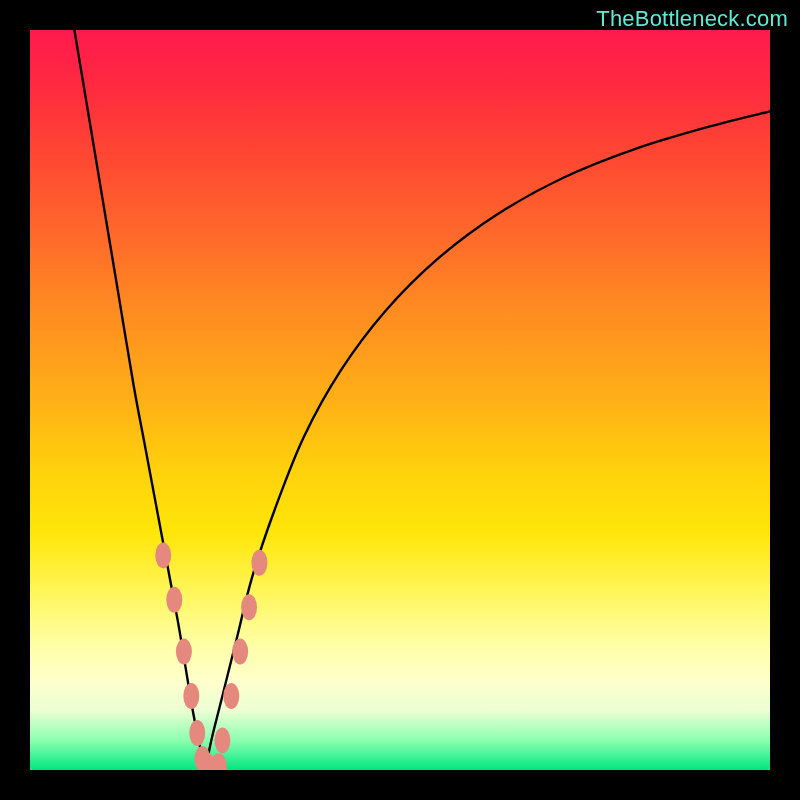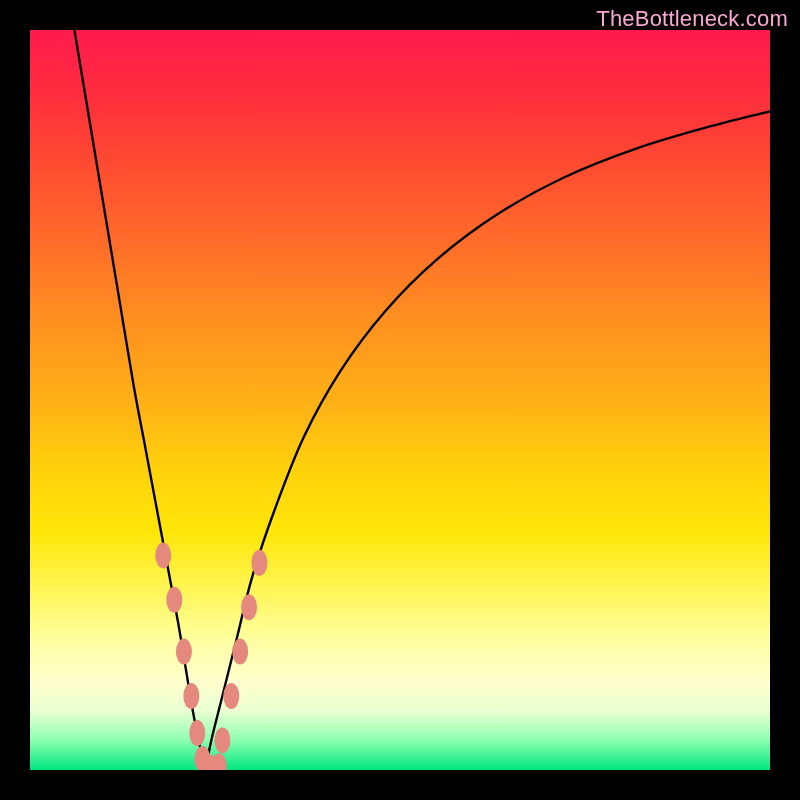--- a/index.html
+++ b/index.html
@@ -35,21 +35,21 @@
       #ffffa6 83%,
       #ffffcc 88%,
       #eaffd2 92%,
       #8cffb0 96%,
       #00e680 100%);
   }
   .watermark {
     position: absolute;
     top: 6px;
     right: 12px;
-    color: #f9a8d4;
+    color: #5eead4;
     font-size: 22px;
     font-weight: 500;
     letter-spacing: 0.2px;
     user-select: none;
   }
   svg.curves {
     position: absolute;
     inset: 0;
     width: 740px;
     height: 740px;

